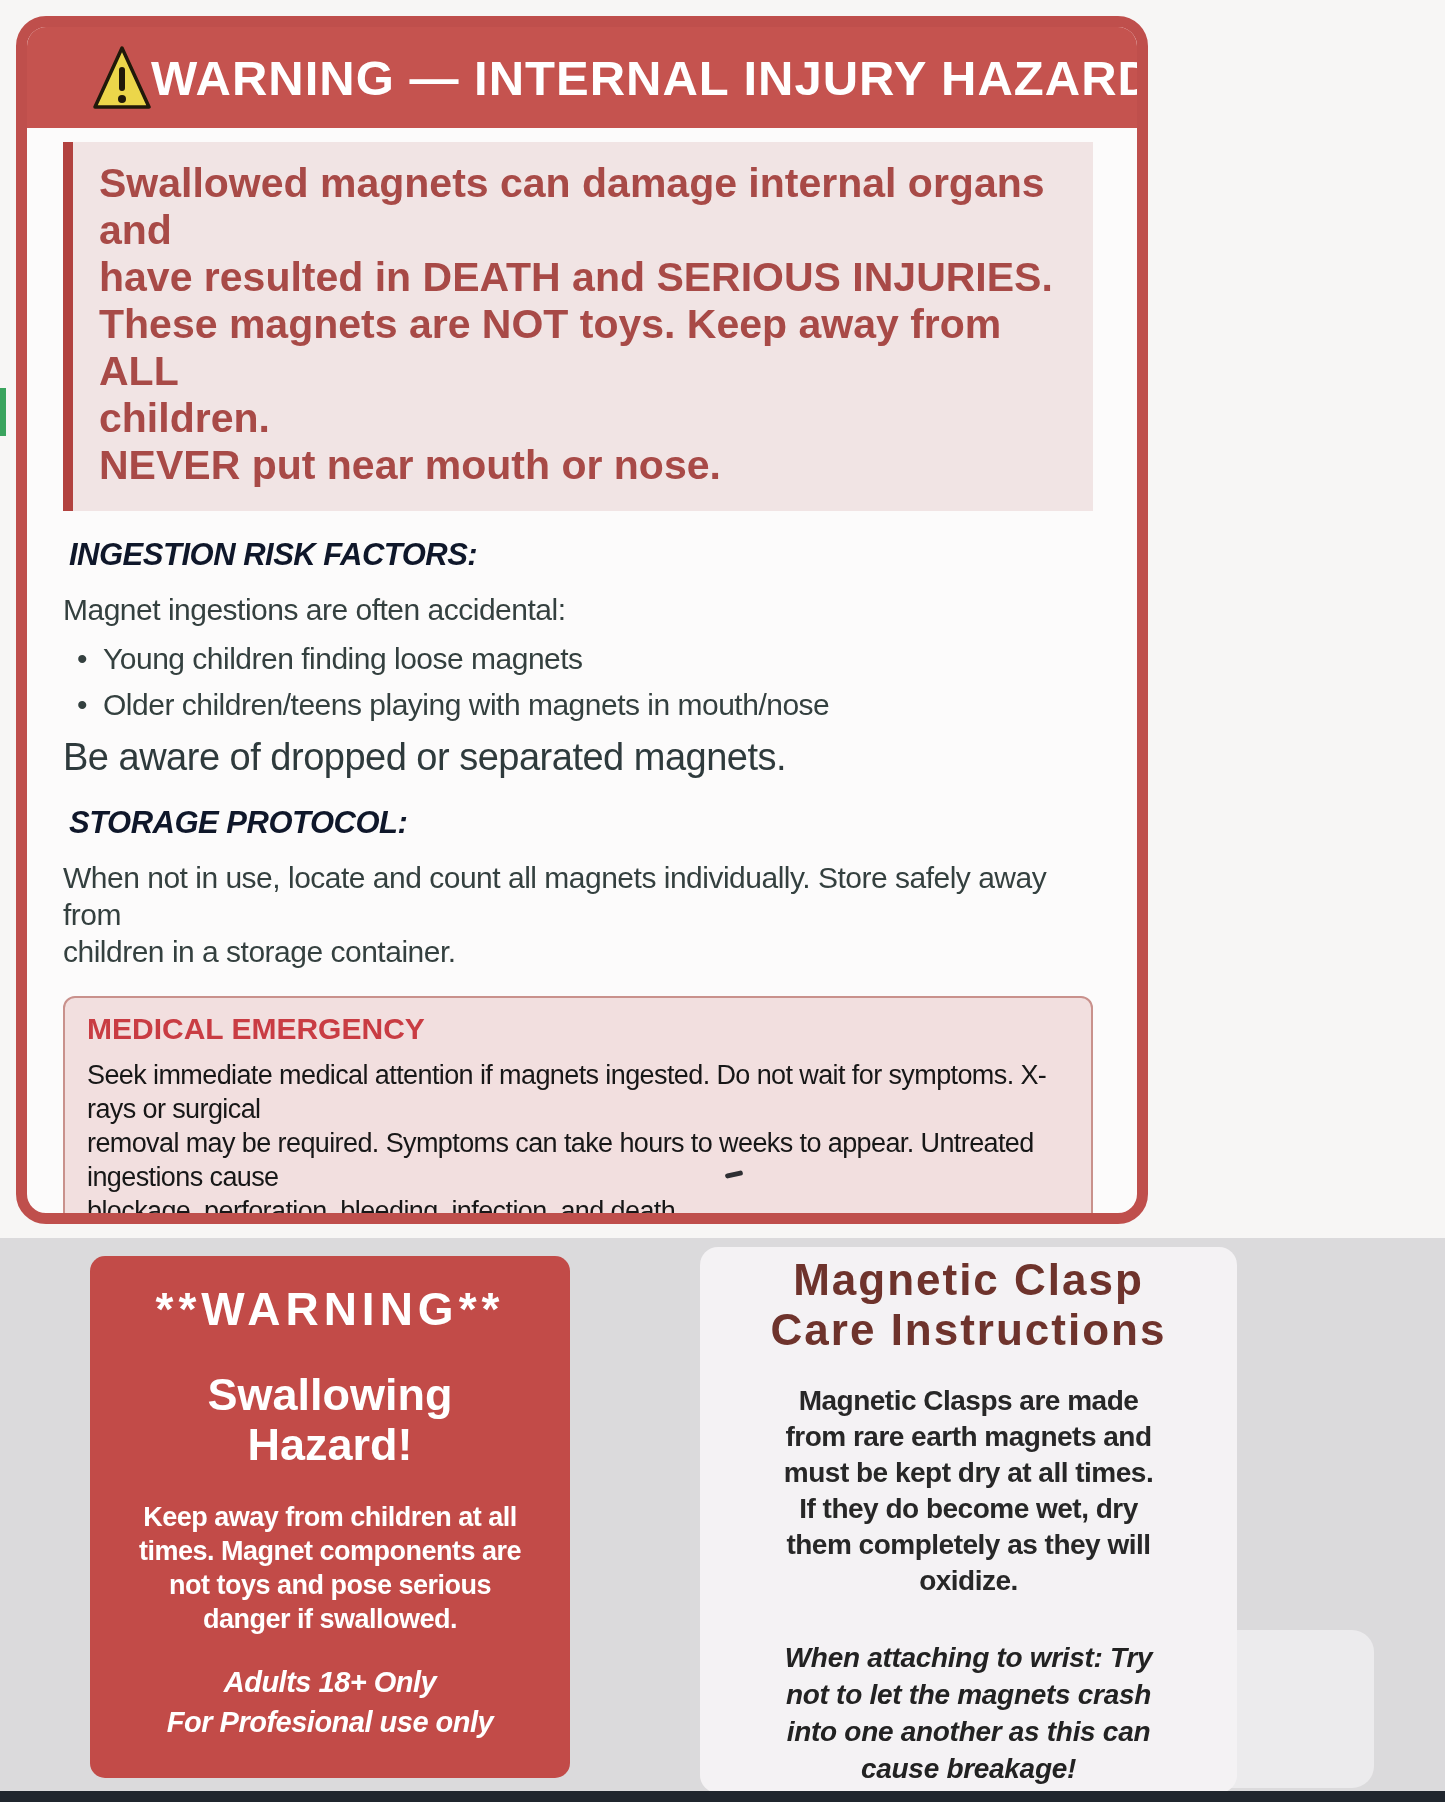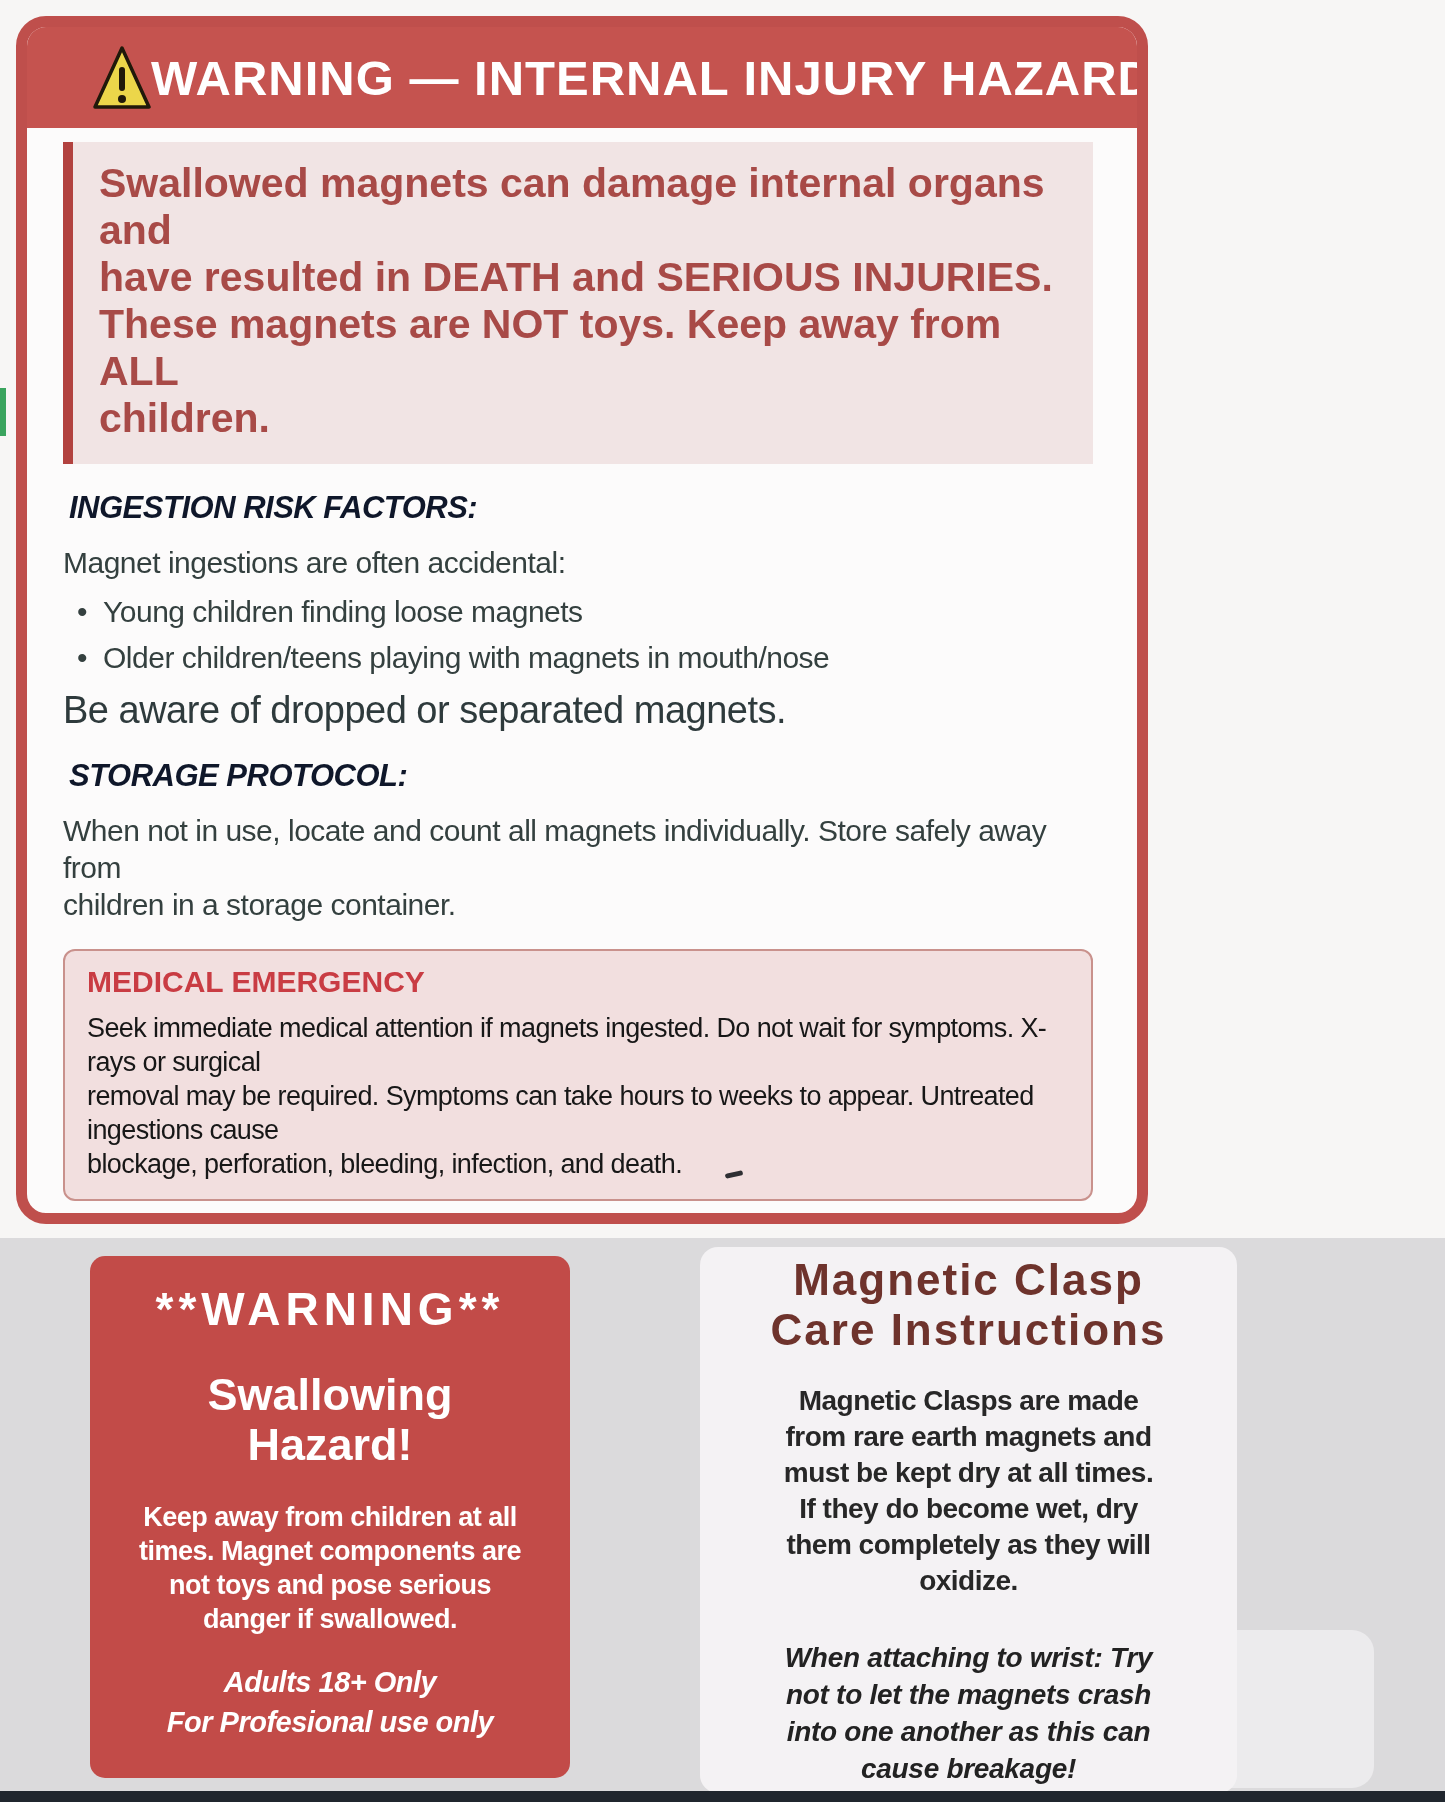--- a/index.html
+++ b/index.html
@@ -158,20 +158,21 @@
     </svg>
   </div>
 
   <div class="card-body">
 
     <div class="alert-block">
       <p>Swallowed magnets can damage internal organs and</p>
       <p>have resulted in DEATH and SERIOUS INJURIES.</p>
       <p>These magnets are NOT toys. Keep away from ALL</p>
       <p>children.</p>
+      <p>NEVER put near mouth or nose.</p>
     </div>
 
     <div class="section-heading">INGESTION RISK FACTORS:</div>
     <div class="section-text">Magnet ingestions are often accidental:</div>
 
     <ul class="bullet-list">
       <li>Young children finding loose magnets</li>
       <li>Older children/teens playing with magnets in mouth/nose</li>
     </ul>
 

